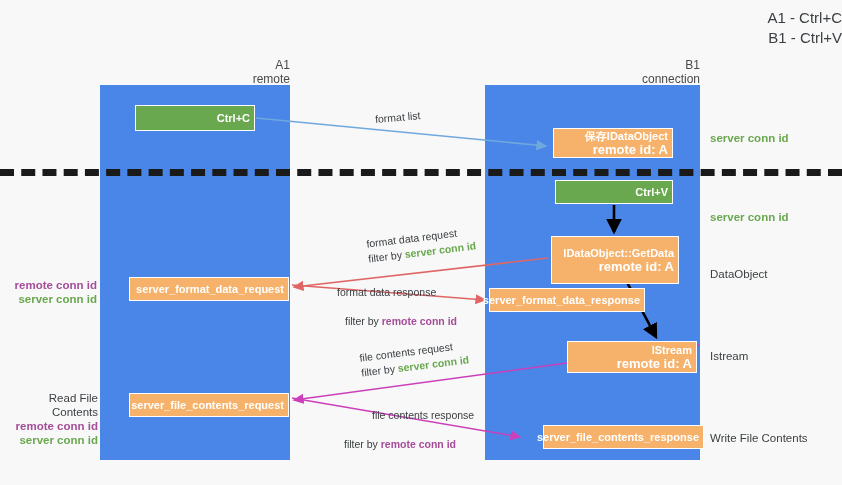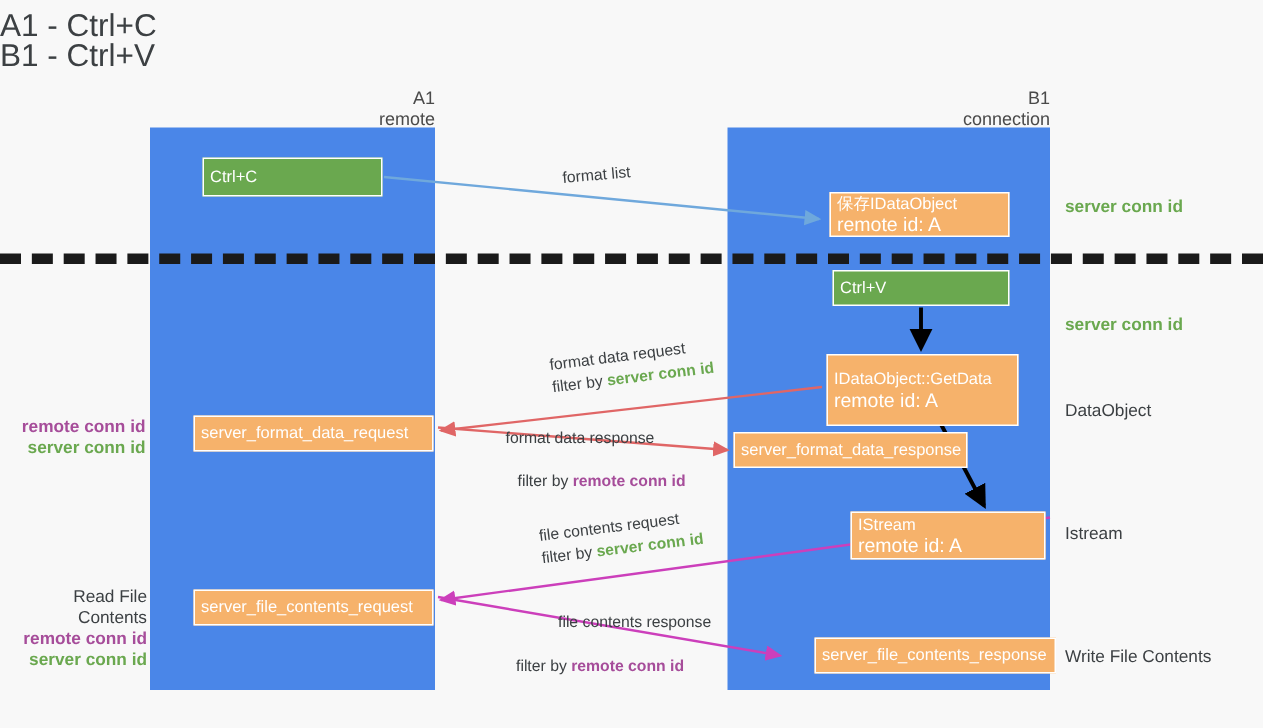--- a/index.html
+++ b/index.html
@@ -18,22 +18,22 @@
   .canvas {
     position: absolute;
     inset: 0;
     background: #f8f8f8;
   }
   .abs { position: absolute; }
 
   
   #title-block {
     left: 0; right: 0; top: 8px;
-    text-align: left;
-    font-size: 21px;
+    text-align: right;
+    font-size: 15px;
     line-height: 20px;
     color: #3c4043;
   }
 
   
   .col-header {
     text-align: right;
     font-size: 12px;
     line-height: 14px;
     color: #4a4a4a;
@@ -48,28 +48,29 @@
     height: 375px;
   }
   #lane-a1 { left: 100px; width: 190px; }
   #lane-b1 { left: 485px; width: 215px; }
 
   
   .box {
     box-sizing: border-box;
     display: flex;
     flex-direction: column;
-    align-items: flex-start;
+    align-items: flex-end;
     justify-content: center;
     color: #ffffff;
     font-size: 11px;
     line-height: 13px;
     text-align: center;
     border: 1px solid #ffffff;
     padding: 2px 4px;
+    font-weight: bold;
   }
   .box-green { background: #6aa84f; }
   .box-orange { background: #f6b26b; }
   .box .sub { font-size: 13px; line-height: 13px; }
 
   #box-ctrl-c   { left: 135px; top: 105px; width: 120px; height: 26px; }
   #box-ctrl-v   { left: 555px; top: 180px; width: 118px; height: 24px; }
   #box-save-ido { left: 553px; top: 128px; width: 120px; height: 30px; }
   #box-getdata  { left: 551px; top: 236px; width: 128px; height: 48px; }
   #box-istream  { left: 567px; top: 341px; width: 130px; height: 32px; }

